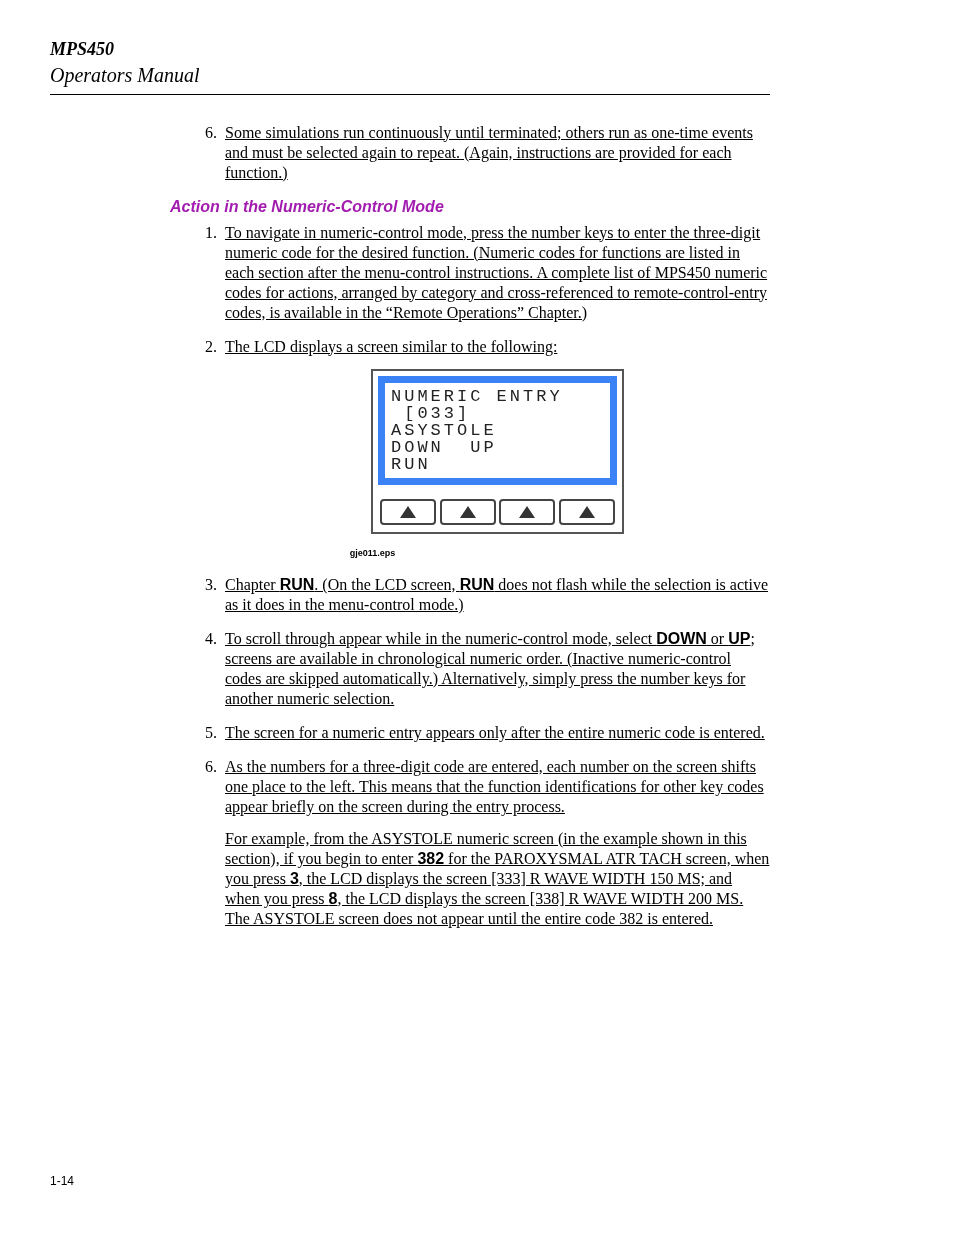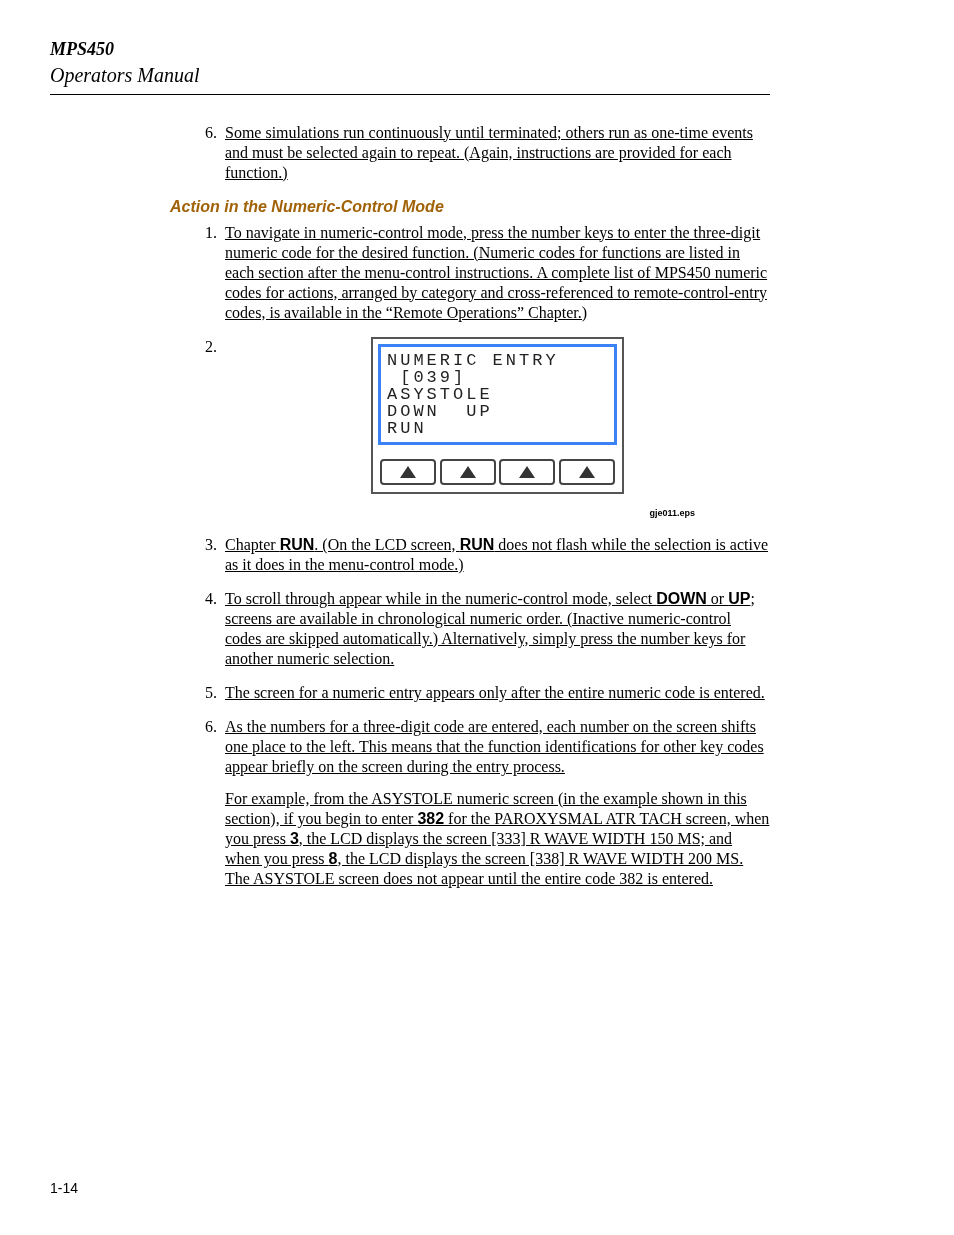--- a/index.html
+++ b/index.html
@@ -46,21 +46,21 @@
   ol.num-list > li .marker {
     position: absolute;
     left: 0;
     top: 0;
     width: 22px;
     text-align: right;
   }
   ol.num-list > li p { margin: 0 0 12px 0; text-decoration: underline; }
   ol.num-list > li p:last-child { margin-bottom: 0; }
   .section-heading {
-    color: #a16207;
+    color: #a21caf;
     font-family: Arial, Helvetica, sans-serif;
     font-style: italic;
     font-weight: bold;
     font-size: 16px;
     margin: 6px 0 6px 120px;
   }
   .sans-bold {
     font-family: Arial, Helvetica, sans-serif;
     font-weight: bold;
   }
@@ -68,21 +68,21 @@
   .lcd-figure {
     margin: 6px auto 6px;
     width: 253px;
   }
   .lcd-outer {
     border: 2px solid #555;
     background: #fff;
     padding: 5px 5px 7px 5px;
   }
   .lcd-screen {
-    border: 3px solid #3b82f6;
+    border: 7px solid #3b82f6;
     padding: 5px 6px 5px 6px;
     font-family: "Courier New", Courier, monospace;
     font-size: 17px;
     line-height: 17px;
     letter-spacing: 3px;
     color: #222;
     white-space: pre;
   }
   .lcd-row4 { display: flex; justify-content: space-between; flex-direction: column; }
   .lcd-buttons {
@@ -99,30 +99,30 @@
     background: #fff;
     display: flex;
     align-items: center;
     justify-content: center;
   }
   .lcd-btn svg { display: block; }
   .fig-caption {
     font-family: Arial, Helvetica, sans-serif;
     font-size: 9px;
     font-weight: bold;
-    text-align: right;
+    text-align: center;
     margin: 4px 0 16px 0;
     padding-right: 75px;
   }
   .page-number {
     position: absolute;
     left: 50px;
-    bottom: 38px;
-    font-family: Arial, Helvetica, sans-serif;
-    font-size: 14px;
+    bottom: 46px;
+    font-family: Arial, Helvetica, sans-serif;
+    font-size: 12px;
   }
 </style>
 </head>
 <body>
 
 <div class="page">
 
   <div class="running-head">
     <div class="title">MPS450</div>
     <div class="subtitle">Operators Manual</div>
@@ -137,24 +137,25 @@
 
   <div class="section-heading">Action in the Numeric-Control Mode</div>
 
   <ol class="num-list">
     <li>
       <span class="marker">1.</span>
       <p>To navigate in numeric-control mode, press the number keys to enter the three-digit numeric code for the desired function. (Numeric codes for functions are listed in each section after the menu-control instructions. A complete list of MPS450 numeric codes for actions, arranged by category and cross-referenced to remote-control-entry codes, is available in the “Remote Operations” Chapter.)</p>
     </li>
     <li>
       <span class="marker">2.</span>
+      <p>The LCD displays a screen similar to the following:</p>
 
       <div class="lcd-figure">
         <div class="lcd-outer">
-          <div class="lcd-screen"><div>NUMERIC ENTRY</div><div> [039]</div><div>ASYSTOLE</div><div class="lcd-row4"><span>DOWN  UP</span><span>RUN</span></div></div>
+          <div class="lcd-screen"><div>NUMERIC ENTRY</div><div> [033]</div><div>ASYSTOLE</div><div class="lcd-row4"><span>DOWN  UP</span><span>RUN</span></div></div>
           <div class="lcd-buttons">
             <span class="lcd-btn">
                 <span>
                   <svg width="16" height="12" viewBox="0 0 16 12">
                     <polygon points="8,0 16,12 0,12" fill="#333"></polygon>
                   </svg>
                 </span>
               </span>
             <span class="lcd-btn">
                 <span>

